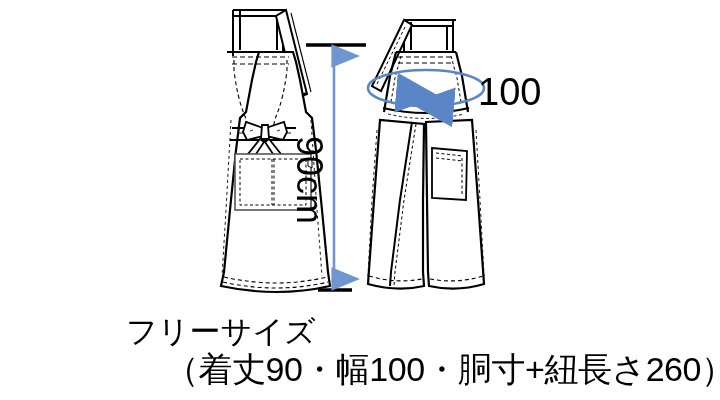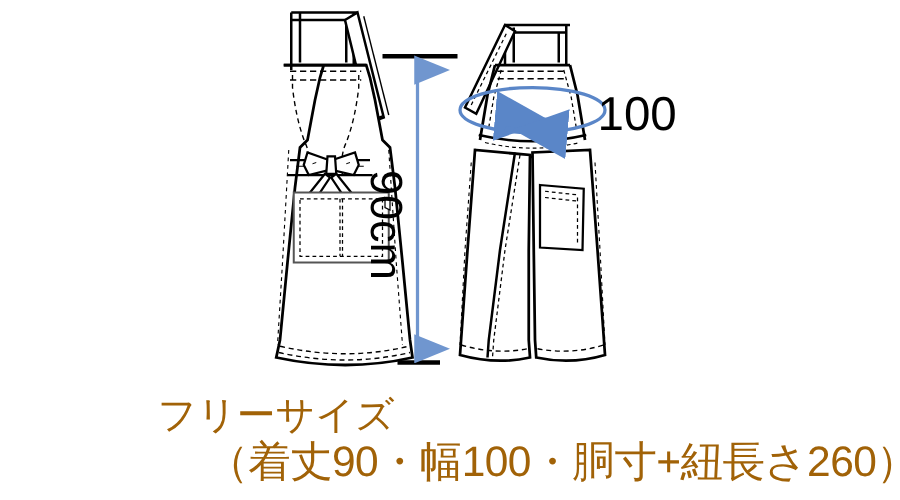--- a/index.html
+++ b/index.html
@@ -19,21 +19,21 @@
   }
   #illustration {
     position: absolute;
     left: 0;
     top: 0;
     width: 720px;
     height: 400px;
   }
   .cap-line {
     position: absolute;
-    color: #a16207;
+    color: #000000;
     white-space: nowrap;
     font-family: "Liberation Sans", "DejaVu Sans", sans-serif;
   }
   #caption-line-1 {
     left: 126px;
     top: 311px;
     font-size: 31px;
     letter-spacing: 0px;
   }
   #caption-line-2 {

